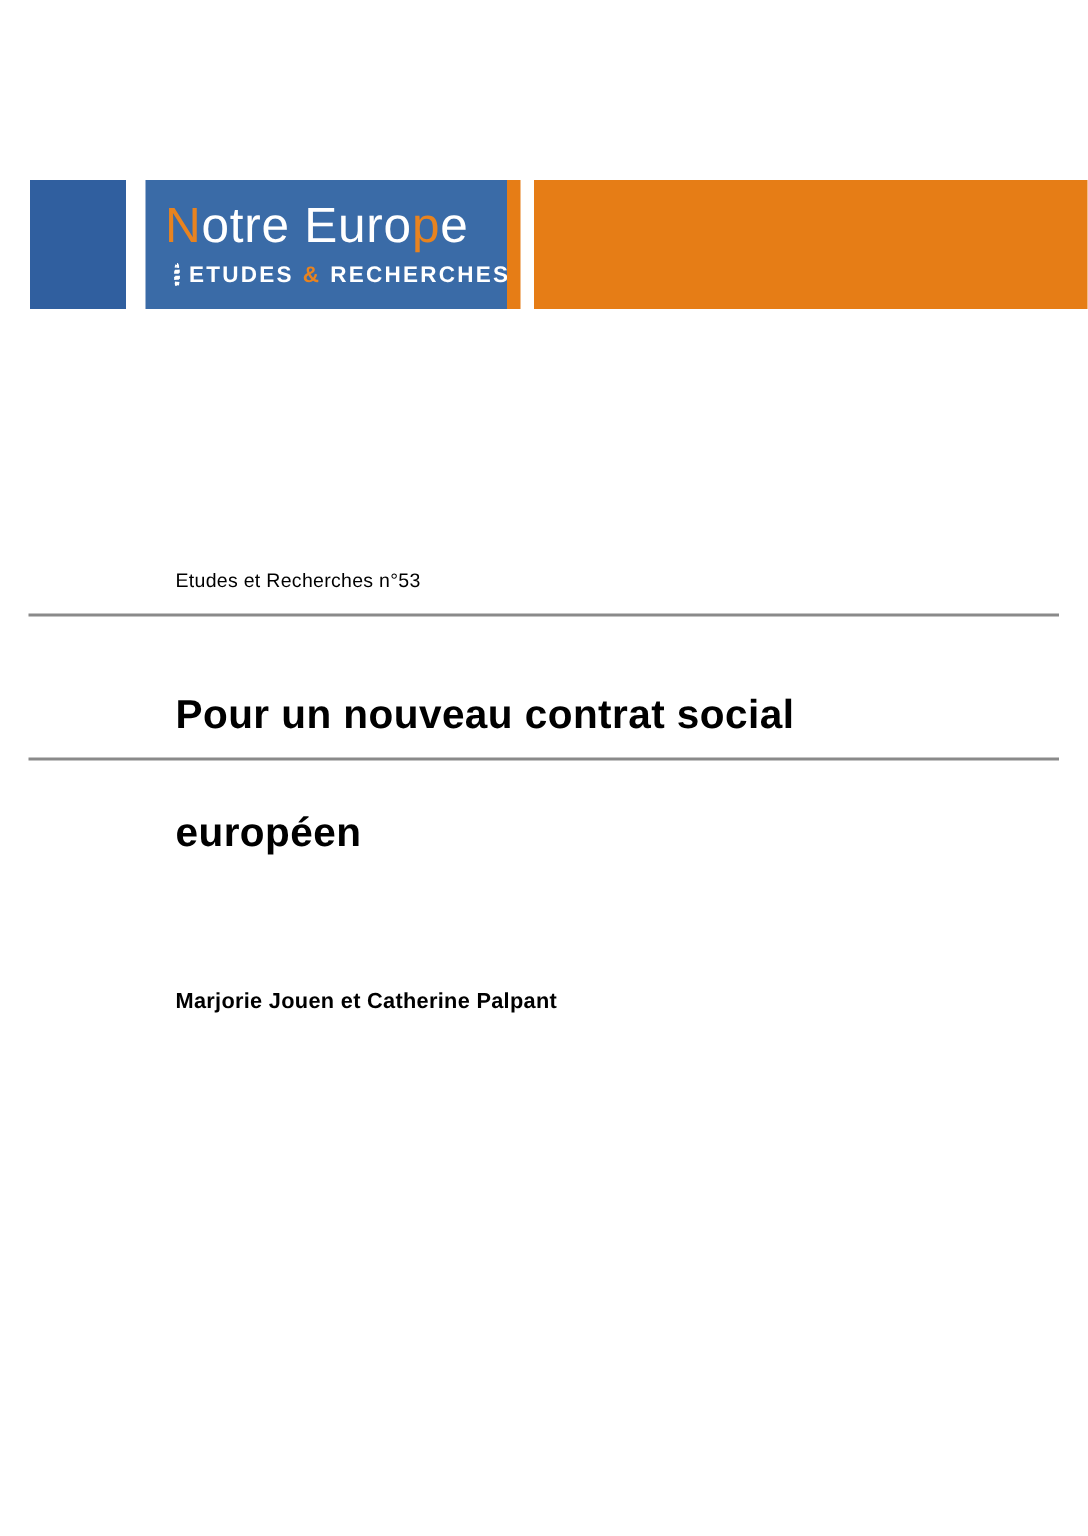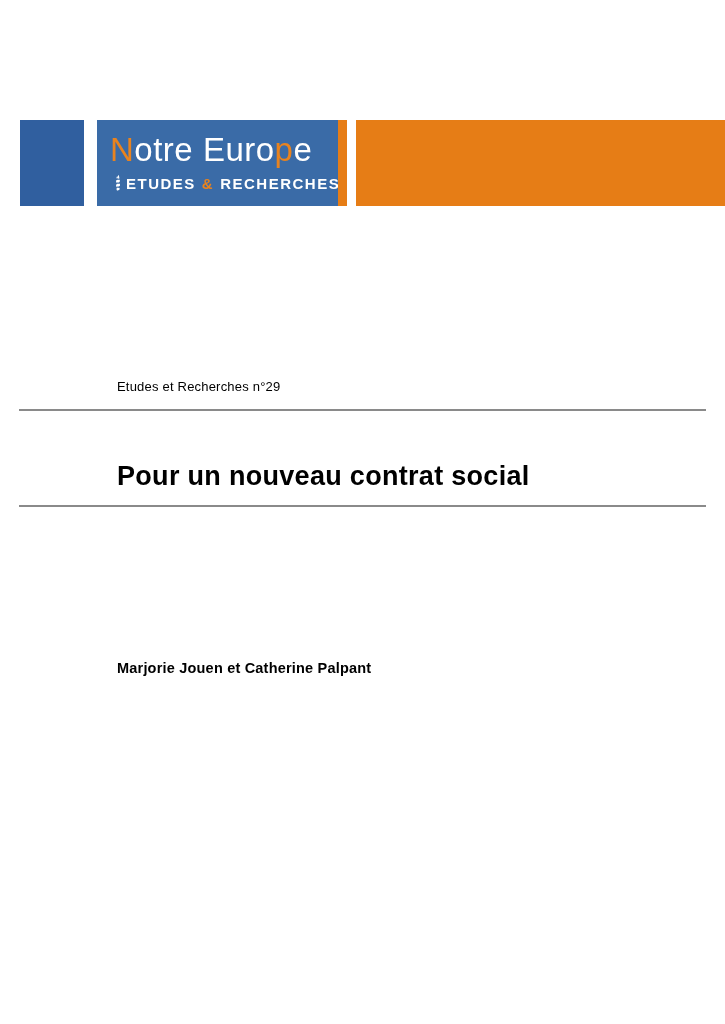--- a/index.html
+++ b/index.html
@@ -103,26 +103,27 @@
         <span class="accent">&amp;</span>
         <span>RECHERCHES</span>
       </div>
     </div>
 
     <div class="orange-stripe"></div>
     <div class="orange-band"></div>
   </header>
 
   <main>
-    <div class="series-label">Etudes et Recherches n°29</div>
+    <div class="series-label">Etudes et Recherches n°53</div>
 
     <div class="rule rule-top"></div>
 
     <h1 class="doc-title">
       <span class="line">Pour un nouveau contrat social</span>
+      <span class="line">européen</span>
     </h1>
 
     <div class="rule rule-bottom"></div>
 
     <div class="authors">Marjorie Jouen et Catherine Palpant</div>
   </main>
 
 </div>
 
 </body></html>

